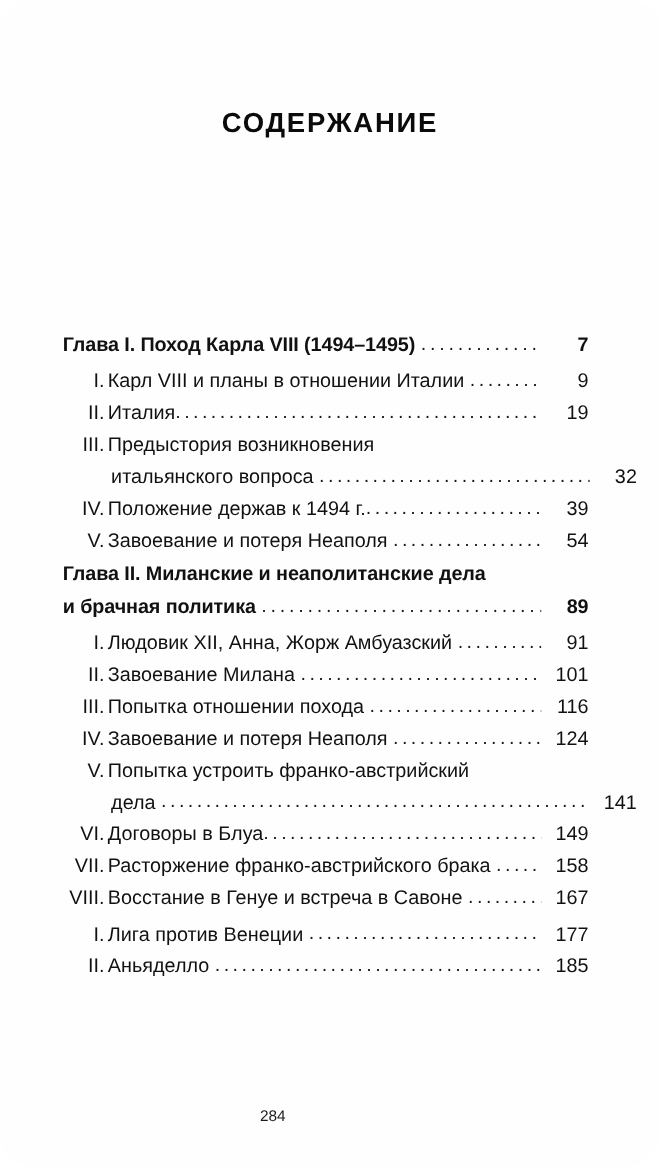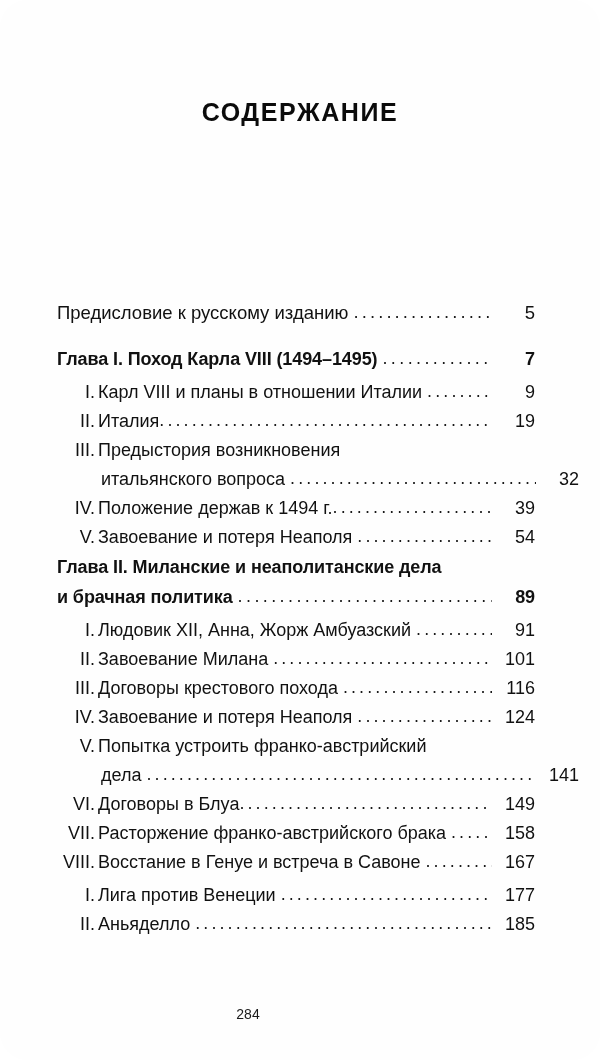--- a/index.html
+++ b/index.html
@@ -140,25 +140,20 @@
 </style>
 </head>
 <body>
 
 <div class="page">
 
   <div class="toc-title">СОДЕРЖАНИЕ</div>
 
   <div class="toc-body">
 
-    <div class="entry lvl-top">
-      <span class="label">Предисловие к русскому изданию</span>
-      <span class="leader"></span>
-      <span class="pageno">5</span>
-    </div>
 
     <div class="chapter-block">
       <div class="entry lvl-chapter">
         <span class="label">Глава I. Поход Карла VIII (1494–1495)</span>
         <span class="leader"></span>
         <span class="pageno">7</span>
       </div>
 
       <div class="sub-list">
 
@@ -224,21 +219,21 @@
 
         <div class="entry lvl-sub">
           <span class="num-col">II.</span>
           <span class="label">Завоевание Милана</span>
           <span class="leader"></span>
           <span class="pageno">101</span>
         </div>
 
         <div class="entry lvl-sub">
           <span class="num-col">III.</span>
-          <span class="label">Договоры крестового похода</span>
+          <span class="label">Попытка отношении похода</span>
           <span class="leader"></span>
           <span class="pageno">116</span>
         </div>
 
         <div class="entry lvl-sub">
           <span class="num-col">IV.</span>
           <span class="label">Завоевание и потеря Неаполя</span>
           <span class="leader"></span>
           <span class="pageno">124</span>
         </div>

